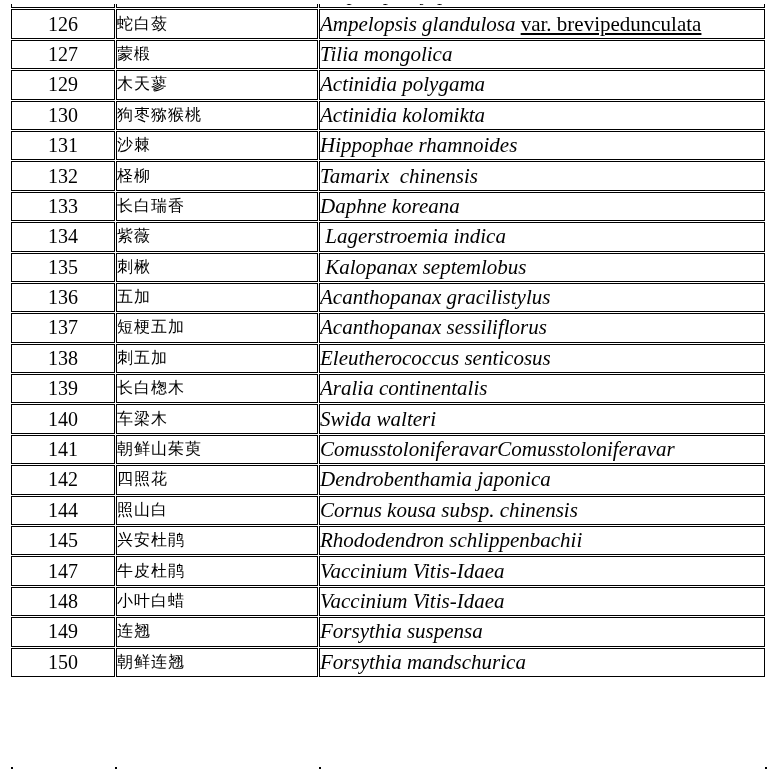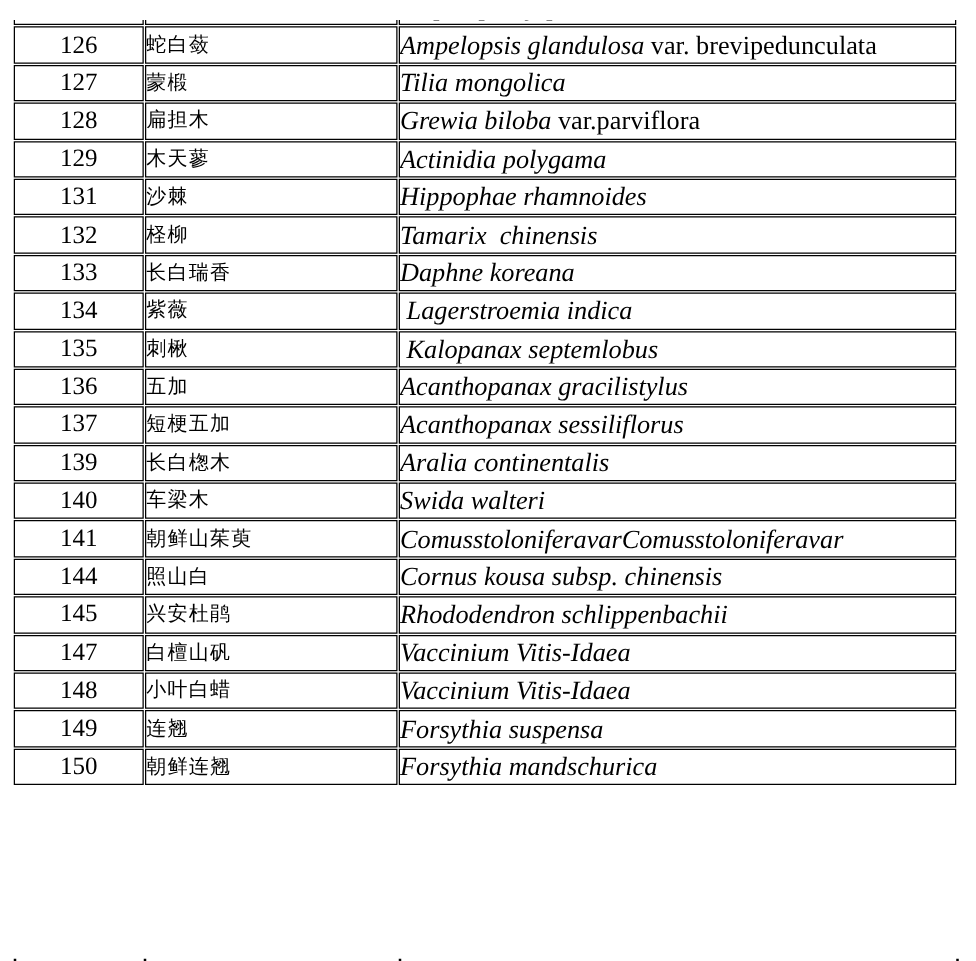--- a/index.html
+++ b/index.html
@@ -11,21 +11,21 @@
     width: 781px;
     height: 769px;
     position: relative;
     overflow: hidden;
     font-family: "Liberation Serif", "DejaVu Serif", serif;
     color: #000000;
   }
   .table-clip {
     position: absolute;
     left: 10px;
-    top: 16px;
+    top: 4px;
     width: 757px;
     height: 742px;
     overflow: hidden;
   }
   table.species {
     border-collapse: separate;
     border-spacing: 1px;
     table-layout: fixed;
     width: 756px;
     margin-top: -26px;
@@ -47,21 +47,21 @@
     font-size: 16px;
     padding-left: 4px;
     letter-spacing: 1px;
   }
   td.c-latin {
     font-size: 21px;
     padding-left: 3px;
     white-space: pre;
   }
   td.c-latin .seg-italic { font-style: italic; }
-  td.c-latin .seg-upright { font-style: normal; }
+  td.c-latin .seg-upright { font-style: normal; text-decoration: underline; }
   .border-stub {
     position: absolute;
     width: 1.5px;
     height: 2.5px;
     top: 766.5px;
     background: #000000;
   }
 </style>
 </head>
 <body>
@@ -83,30 +83,30 @@
           <td class="c-num">126</td>
           <td class="c-cn">蛇白蔹</td>
           <td class="c-latin"><span class="seg-italic">Ampelopsis glandulosa </span><span class="seg-upright">var. brevipedunculata</span></td>
         </tr>
         <tr>
           <td class="c-num">127</td>
           <td class="c-cn">蒙椴</td>
           <td class="c-latin"><span class="seg-italic">Tilia mongolica</span></td>
         </tr>
         <tr>
-          <td class="c-num">128</td>
-          <td class="c-cn">扁担木</td>
-          <td class="c-latin"><span class="seg-italic">Grewia biloba </span><span class="seg-upright">var.parviflora</span></td>
-        </tr>
-        <tr>
           <td class="c-num">129</td>
           <td class="c-cn">木天蓼</td>
           <td class="c-latin"><span class="seg-italic">Actinidia polygama</span></td>
         </tr>
         <tr>
+          <td class="c-num">130</td>
+          <td class="c-cn">狗枣猕猴桃</td>
+          <td class="c-latin"><span class="seg-italic">Actinidia kolomikta</span></td>
+        </tr>
+        <tr>
           <td class="c-num">131</td>
           <td class="c-cn">沙棘</td>
           <td class="c-latin"><span class="seg-italic">Hippophae rhamnoides</span></td>
         </tr>
         <tr>
           <td class="c-num">132</td>
           <td class="c-cn">柽柳</td>
           <td class="c-latin"><span class="seg-italic">Tamarix  chinensis</span></td>
         </tr>
         <tr>
@@ -128,47 +128,57 @@
           <td class="c-num">136</td>
           <td class="c-cn">五加</td>
           <td class="c-latin"><span class="seg-italic">Acanthopanax gracilistylus</span></td>
         </tr>
         <tr>
           <td class="c-num">137</td>
           <td class="c-cn">短梗五加</td>
           <td class="c-latin"><span class="seg-italic">Acanthopanax sessiliflorus</span></td>
         </tr>
         <tr>
+          <td class="c-num">138</td>
+          <td class="c-cn">刺五加</td>
+          <td class="c-latin"><span class="seg-italic">Eleutherococcus senticosus</span></td>
+        </tr>
+        <tr>
           <td class="c-num">139</td>
           <td class="c-cn">长白楤木</td>
           <td class="c-latin"><span class="seg-italic">Aralia continentalis</span></td>
         </tr>
         <tr>
           <td class="c-num">140</td>
           <td class="c-cn">车梁木</td>
           <td class="c-latin"><span class="seg-italic">Swida walteri</span></td>
         </tr>
         <tr>
           <td class="c-num">141</td>
           <td class="c-cn">朝鲜山茱萸</td>
           <td class="c-latin"><span class="seg-italic">ComusstoloniferavarComusstoloniferavar</span></td>
         </tr>
         <tr>
+          <td class="c-num">142</td>
+          <td class="c-cn">四照花</td>
+          <td class="c-latin"><span class="seg-italic">Dendrobenthamia japonica</span></td>
+        </tr>
+        <tr>
           <td class="c-num">144</td>
           <td class="c-cn">照山白</td>
           <td class="c-latin"><span class="seg-italic">Cornus kousa subsp. chinensis</span></td>
         </tr>
         <tr>
           <td class="c-num">145</td>
           <td class="c-cn">兴安杜鹃</td>
           <td class="c-latin"><span class="seg-italic">Rhododendron schlippenbachii</span></td>
         </tr>
         <tr>
           <td class="c-num">147</td>
-          <td class="c-cn">白檀山矾</td>
+          <td class="c-cn">牛皮杜鹃</td>
           <td class="c-latin"><span class="seg-italic">Vaccinium Vitis-Idaea</span></td>
         </tr>
         <tr>
           <td class="c-num">148</td>
           <td class="c-cn">小叶白蜡</td>
           <td class="c-latin"><span class="seg-italic">Vaccinium Vitis-Idaea</span></td>
         </tr>
         <tr>
           <td class="c-num">149</td>
           <td class="c-cn">连翘</td>

